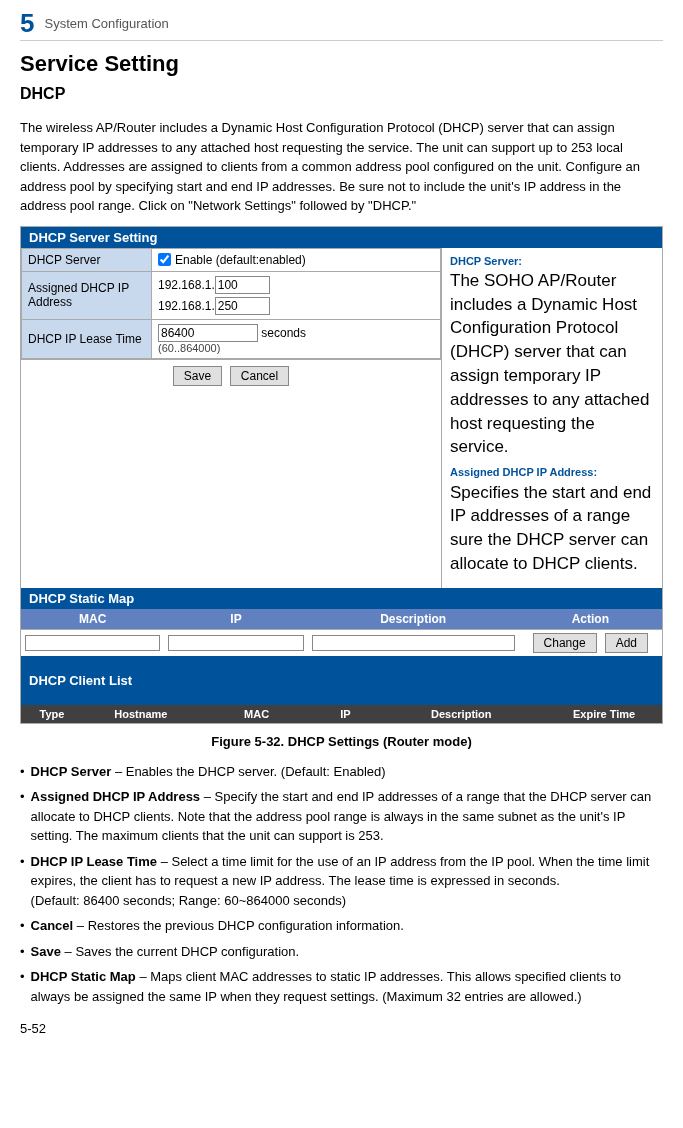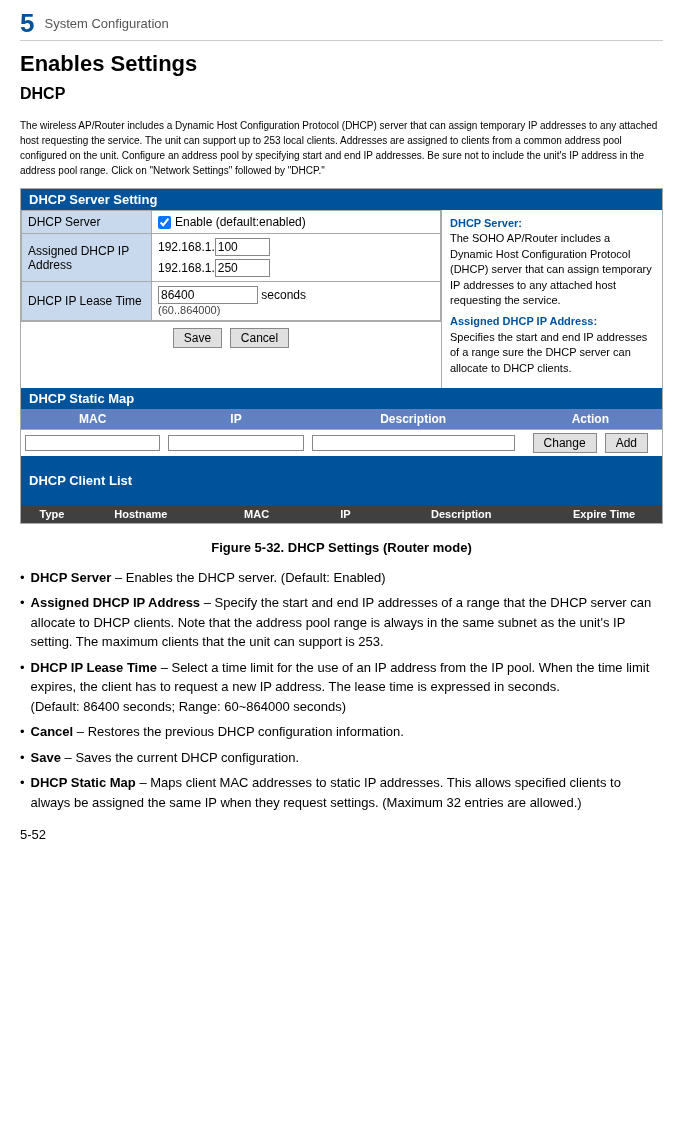--- a/index.html
+++ b/index.html
@@ -34,30 +34,30 @@
       font-weight: bold;
       color: #000;
       margin-bottom: 8px;
     }
     h2.section-title {
       font-size: 16px;
       font-weight: bold;
       margin-bottom: 6px;
     }
     p.intro-text {
-      font-size: 10px;
+      font-size: 13px;
       line-height: 1.5;
       margin-bottom: 10px;
       margin-top: 15px;
     }
     
     .settings-box {
       border: 1px solid #aaa;
       width: 100%;
-      margin-bottom: 16px;
+      margin-bottom: 10px;
     }
     .settings-box-inner {
       display: flex;
       gap: 0;
     }
     .settings-left {
       flex: 1;
       border-right: 1px solid #aaa;
     }
     .settings-right {
@@ -217,35 +217,35 @@
       margin-top: 12px;
       font-size: 13px;
       color: #000;
     }
     .right-info-title {
       font-weight: bold;
       color: #00529b;
       font-size: 11px;
     }
     .right-info-text {
-      font-size: 11px;
+      font-size: 17px;
       color: #000;
       line-height: 1.4;
       margin-bottom: 6px;
     }
   </style>
 </head>
 <body>
 
 <div class="chapter-header">
   <div class="chapter-num">5</div>
   <div class="chapter-title">System Configuration</div>
 </div>
 
-<h1 class="page-title">Enables Settings</h1>
+<h1 class="page-title">Service Setting</h1>
 
 <h2 class="section-title">DHCP</h2>
 
 <p class="intro-text">The wireless AP/Router includes a Dynamic Host Configuration Protocol (DHCP) server that can assign temporary IP addresses to any attached host requesting the service. The unit can support up to 253 local clients. Addresses are assigned to clients from a common address pool configured on the unit. Configure an address pool by specifying start and end IP addresses. Be sure not to include the unit's IP address in the address pool range. Click on "Network Settings" followed by "DHCP."</p>
 
 <div class="settings-box">
   <div class="box-header">DHCP Server Setting</div>
   <div class="settings-box-inner">
     <div class="settings-left">
       <table class="form-table">

